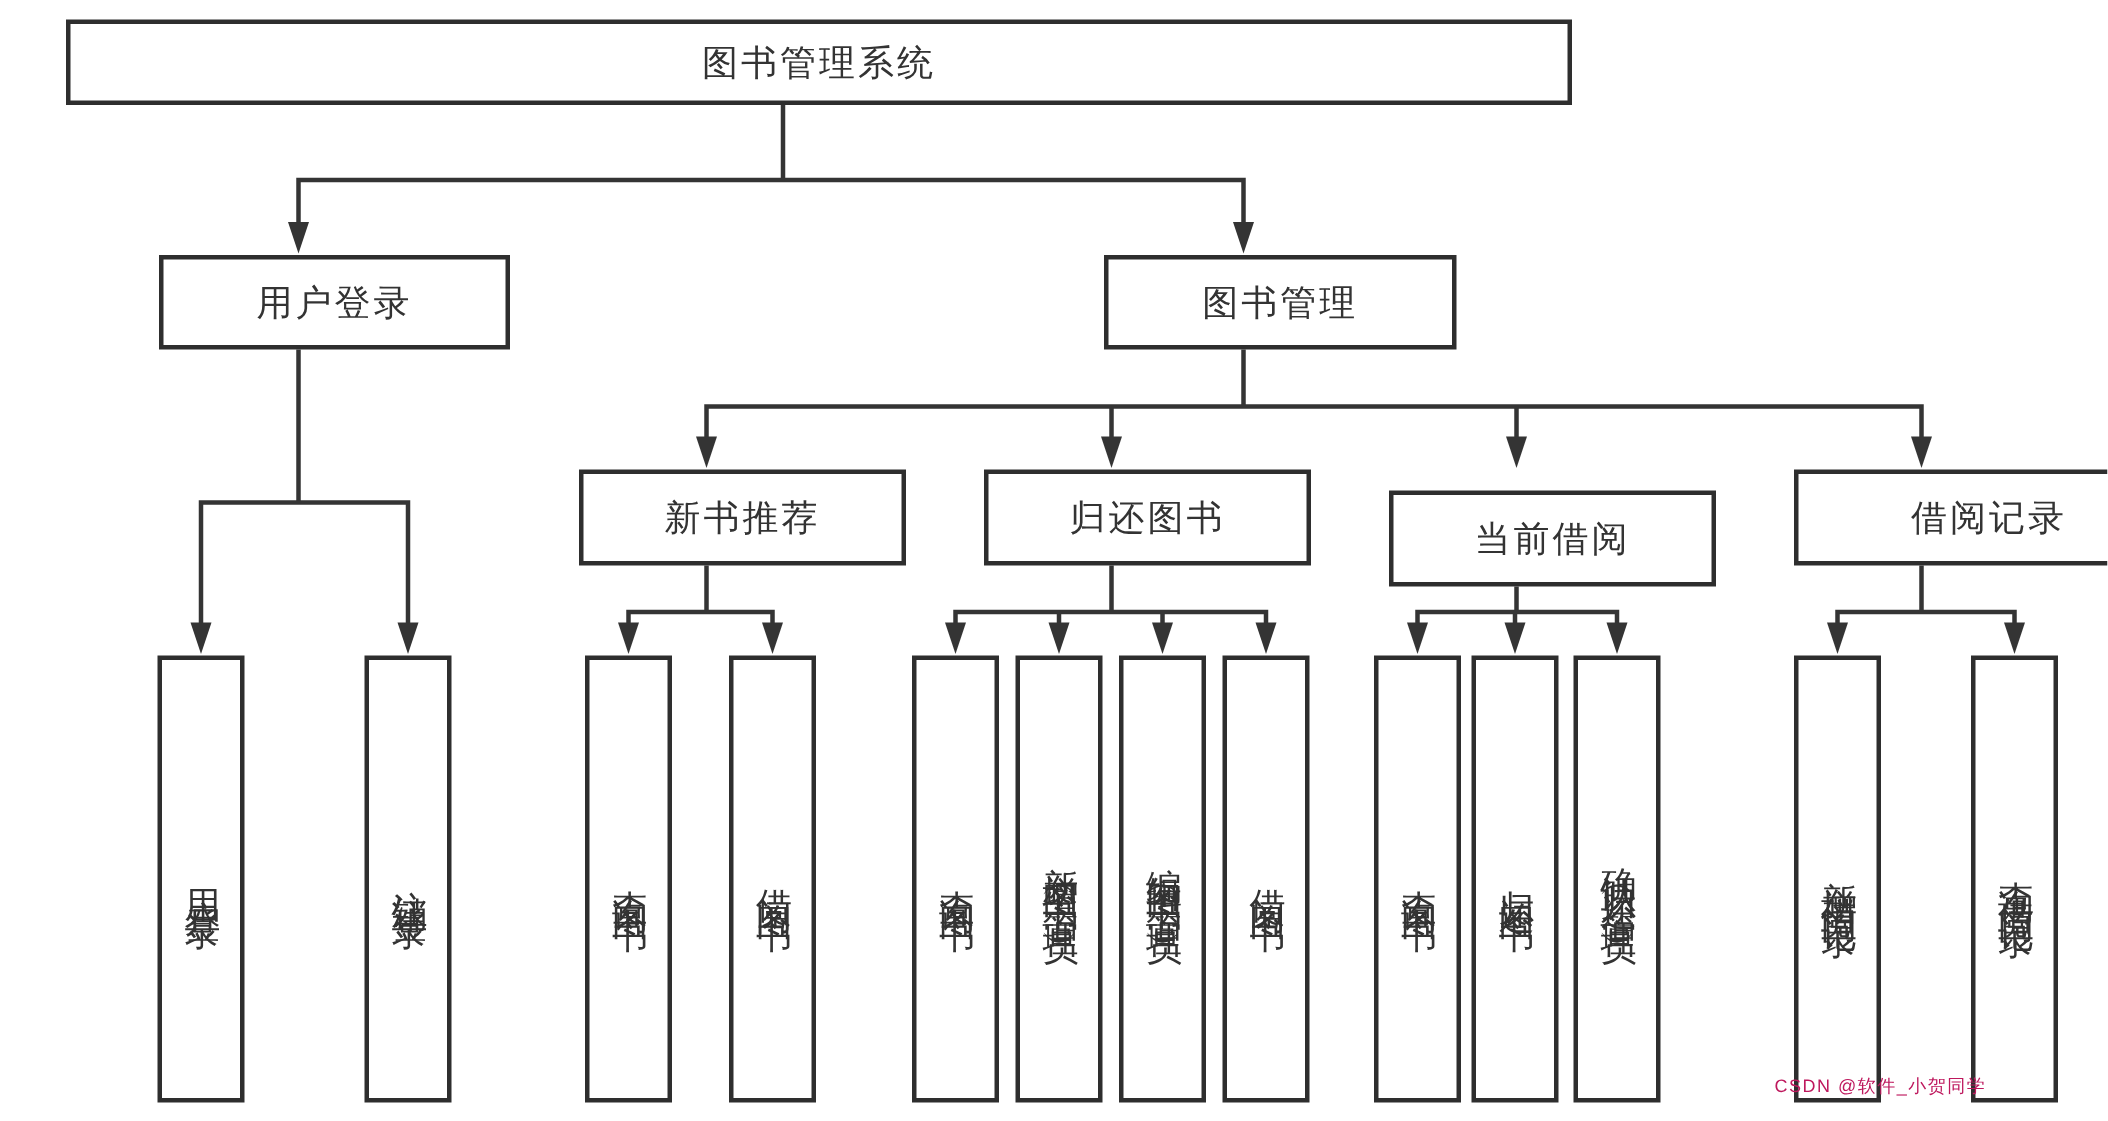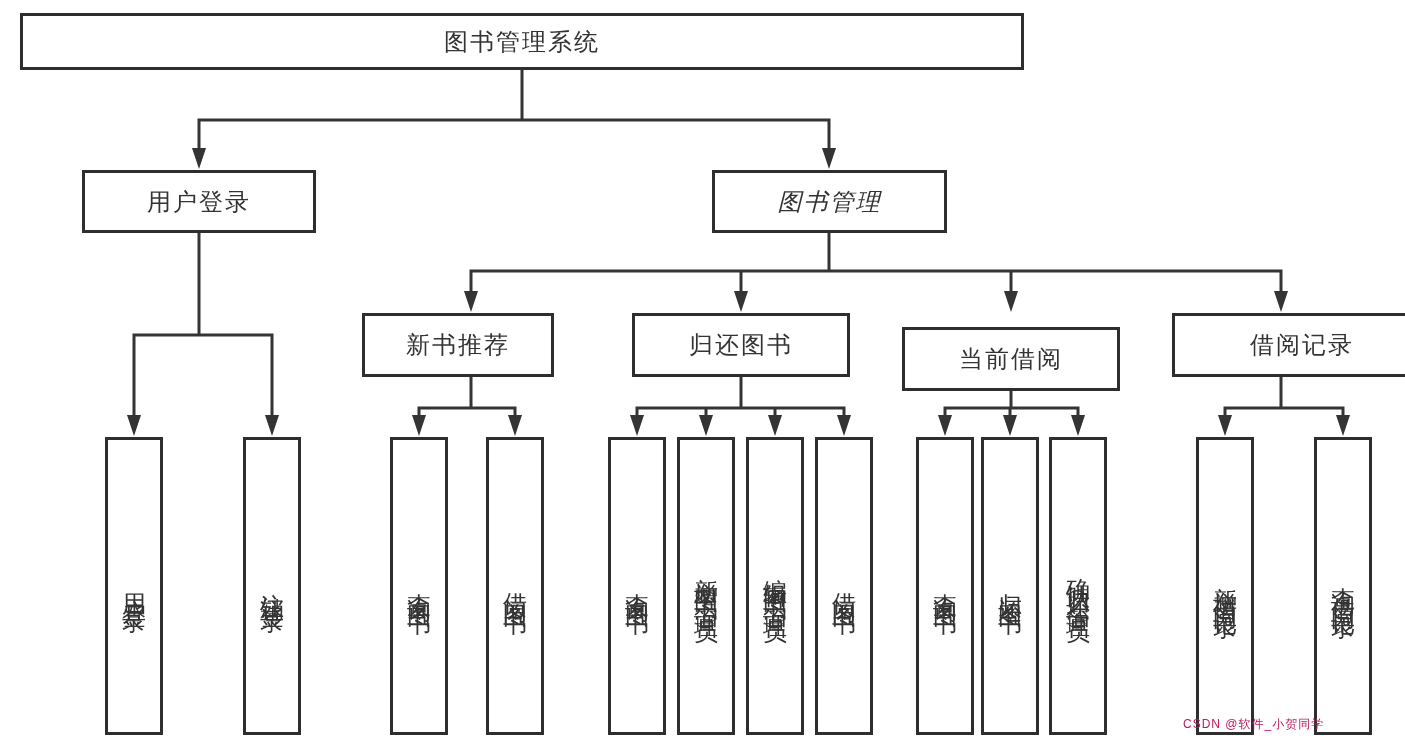--- a/index.html
+++ b/index.html
@@ -15,21 +15,21 @@
     position:absolute;
     box-sizing:border-box;
     background:#ffffff;
     border:3px solid #2e2e2e;
     color:#333333;
     display:flex;
     align-items:center;
     justify-content:center;
     z-index:2;
   }
-  .hbox{font-size:24px;letter-spacing:2px;}
+  .hbox{font-size:24px;letter-spacing:2px;margin-left:24px;}
   .vbox span{
     writing-mode:vertical-rl;
     font-size:24px;
     letter-spacing:6px;
     line-height:1;
     white-space:nowrap;
   }
   .watermark{
     position:absolute;
     z-index:3;
@@ -85,25 +85,25 @@
     </g>
   </svg>
 
   <div class="node hbox" style="left:20px;top:13px;width:1004px;height:57px;">
     <span>图书管理系统</span>
   </div>
 
   <div class="node hbox" style="left:82px;top:170px;width:234px;height:63px;">
     <span>用户登录</span>
   </div>
-  <div class="node hbox" style="left:712px;top:170px;width:235px;height:63px;font-style:italic;">
+  <div class="node hbox" style="left:712px;top:170px;width:235px;height:63px;">
     <span>图书管理</span>
   </div>
 
-  <div class="node hbox" style="left:362px;top:313px;width:192px;height:64px;">
+  <div class="node hbox" style="left:362px;top:313px;width:218px;height:64px;">
     <span>新书推荐</span>
   </div>
   <div class="node hbox" style="left:632px;top:313px;width:218px;height:64px;">
     <span>归还图书</span>
   </div>
   <div class="node hbox" style="left:902px;top:327px;width:218px;height:64px;">
     <span>当前借阅</span>
   </div>
   <div class="node hbox" style="left:1172px;top:313px;width:260px;height:64px;">
     <span>借阅记录</span>

